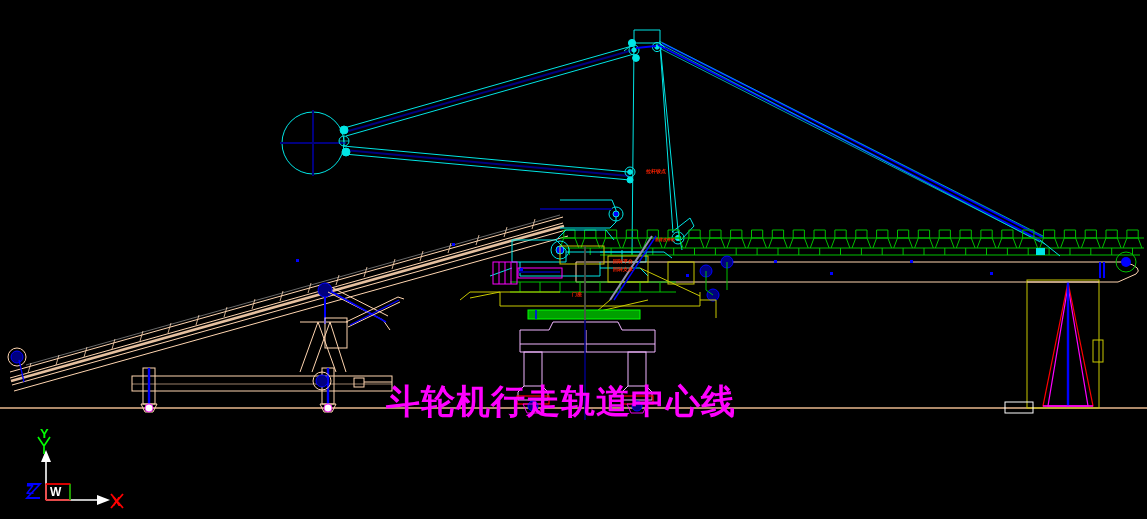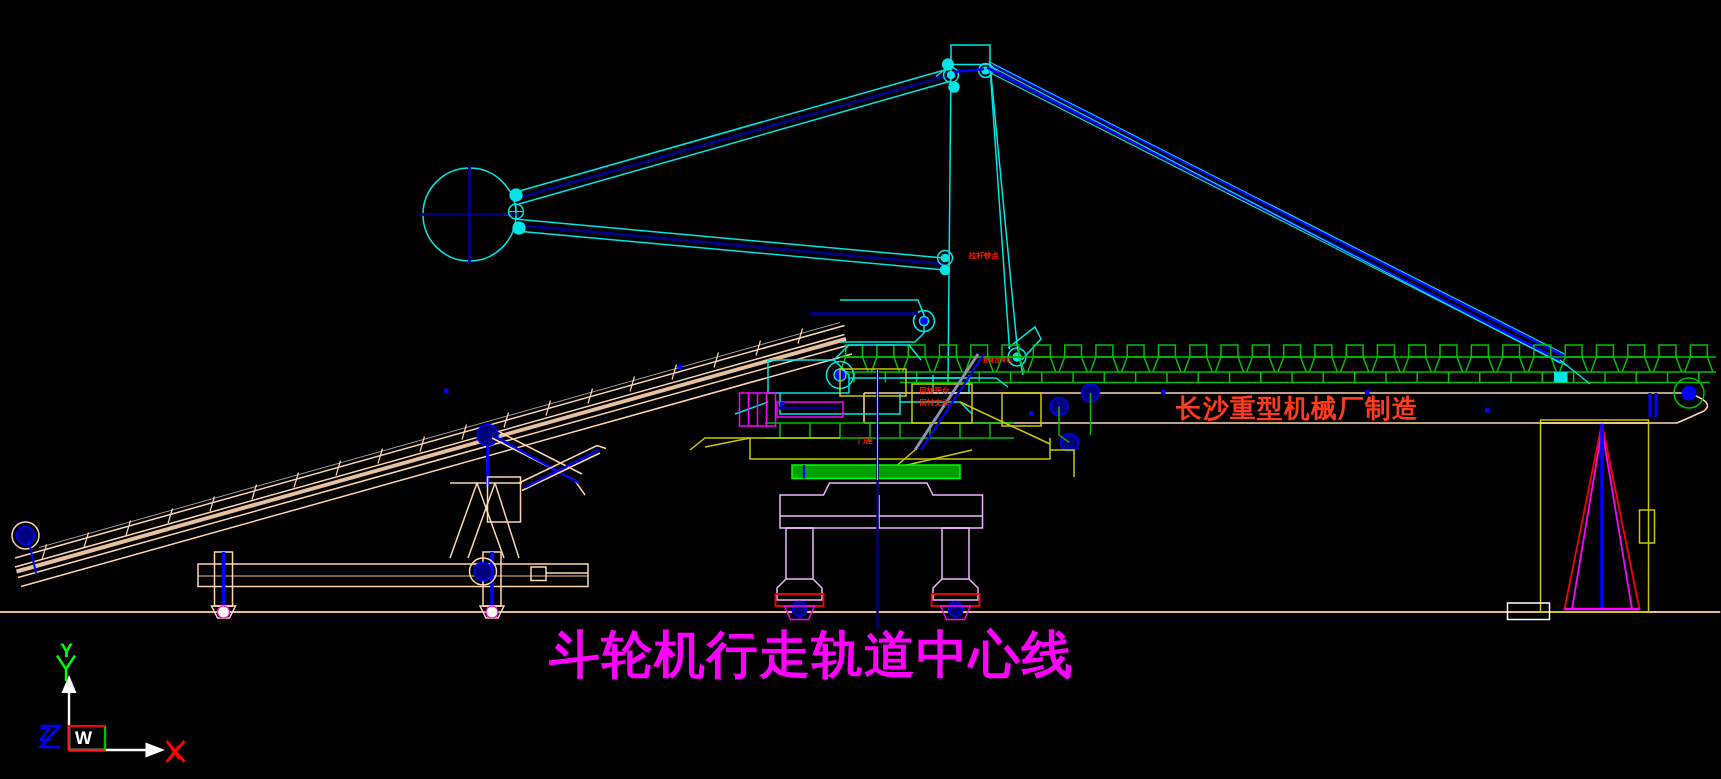--- a/index.html
+++ b/index.html
@@ -404,23 +404,22 @@
       <rect x="46" y="484" width="24" height="16" fill="none" stroke="#ff0000" stroke-width="1.2"></rect>
       <line x1="70" y1="484" x2="70" y2="500" stroke="#00c000" stroke-width="1.6"></line>
       <line x1="46" y1="484" x2="70" y2="484" stroke="#ff0000" stroke-width="1.2"></line>
       <path d="M38,437 L44,446 M50,437 L44,446 M44,446 L44,454" stroke="#00ff00" stroke-width="1.6" fill="none"></path>
       <path d="M27,484 L40,484 L27,498 L40,498" stroke="#0000ff" stroke-width="1.8" fill="none"></path>
       <path d="M111,494 L123,508 M123,494 L111,508" stroke="#ff0000" stroke-width="1.8"></path>
     </g>
 
   </svg>
 
-  <div class="txt t-main" style="left:366px;top:384px;margin-top:36px;">斗轮机行走轨道中心线</div>
-
-  <div class="txt t-brand" style="left:784px;top:264px;">长沙重型机械厂制造</div>
+  <div class="txt t-main" style="left:386px;top:384px;">斗轮机行走轨道中心线</div>
+
 
   <div class="txt t-mini" style="left:613px;top:259px;">回转平台</div>
 
   <div class="txt t-mini" style="left:613px;top:267px;">回转支承</div>
 
   <div class="txt t-mini" style="left:572px;top:292px;">门座</div>
 
   <div class="txt t-mini2" style="left:655px;top:238px;">悬臂皮带机</div>
 
   <div class="txt t-mini" style="left:646px;top:169px;">拉杆铰点</div>

